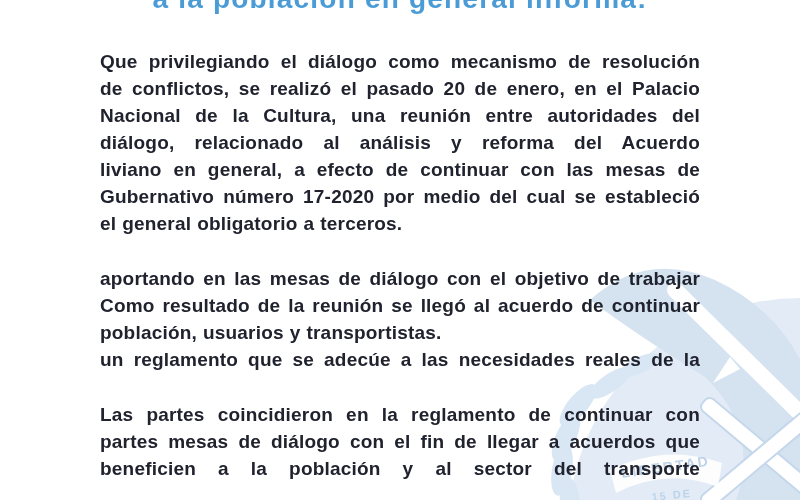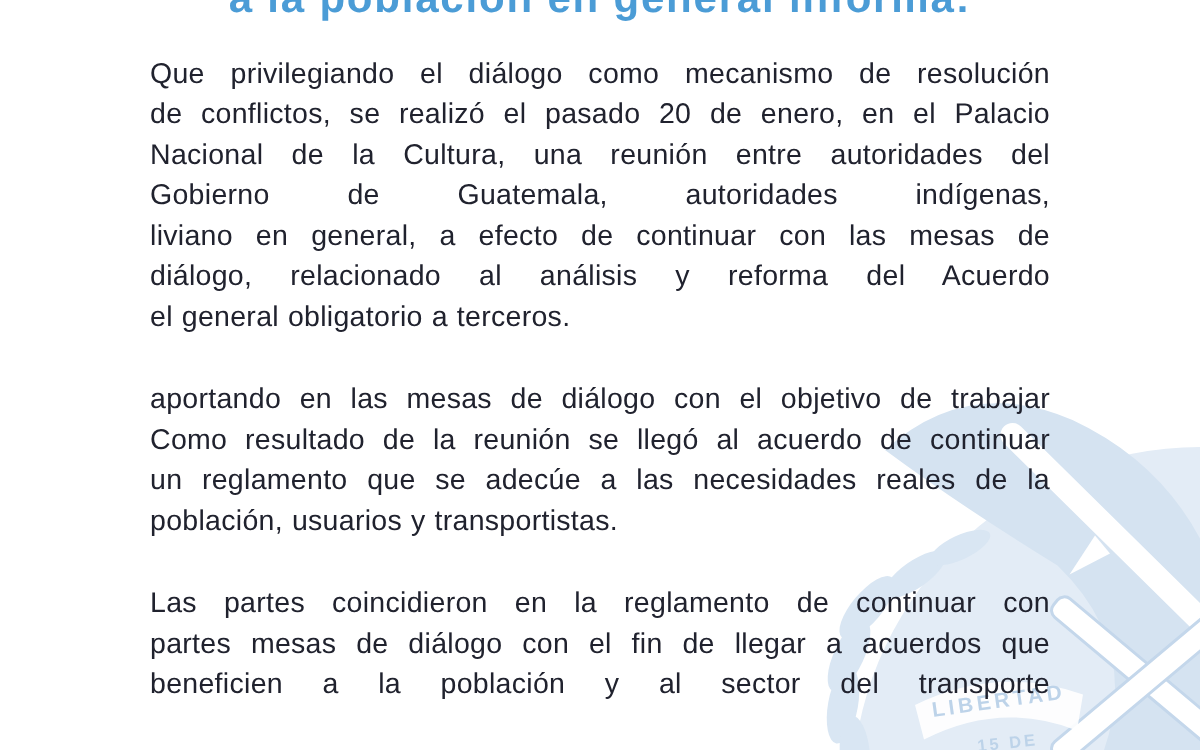--- a/index.html
+++ b/index.html
@@ -32,21 +32,21 @@
     font-weight: bold;
     letter-spacing: 1.2px;
     color: #4b9cd6;
     white-space: nowrap;
   }
   .doc-body {
     position: absolute;
     left: 100px; right: 100px; top: 36px;
     color: #20222e;
   }
-  .paragraph { margin: 0 0 28px 0; }
+  .paragraph { margin: 12px 0 28px 0; font-weight: bold; }
   .doc-line {
     font-size: 19px;
     line-height: 27px;
     letter-spacing: 0.2px;
     word-spacing: 0.5px;
     text-align: justify;
     text-align-last: justify;
     white-space: normal;
   }
   .doc-line.no-just { text-align-last: left; }
@@ -92,30 +92,30 @@
     <text class="wm-scroll-text" x="182" y="236" font-size="11" letter-spacing="2" transform="rotate(-6 182 236)">15 DE</text>
   </svg>
 
   <div class="heading">a la población en general informa:</div>
 
   <div class="doc-body">
     <div class="paragraph">
         <div class="doc-line">Que privilegiando el diálogo como mecanismo de resolución</div>
         <div class="doc-line">de conflictos, se realizó el pasado 20 de enero, en el Palacio</div>
         <div class="doc-line">Nacional de la Cultura, una reunión entre autoridades del</div>
-        <div class="doc-line">Gobierno de Guatemala, autoridades indígenas,</div>
+        <div class="doc-line">diálogo, relacionado al análisis y reforma del Acuerdo</div>
         <div class="doc-line">liviano en general, a efecto de continuar con las mesas de</div>
-        <div class="doc-line">diálogo, relacionado al análisis y reforma del Acuerdo</div>
+        <div class="doc-line">Gubernativo número 17-2020 por medio del cual se estableció</div>
         <div class="doc-line no-just">el general obligatorio a terceros.</div>
       </div>
     <div class="paragraph">
         <div class="doc-line">aportando en las mesas de diálogo con el objetivo de trabajar</div>
         <div class="doc-line">Como resultado de la reunión se llegó al acuerdo de continuar</div>
+        <div class="doc-line no-just">población, usuarios y transportistas.</div>
         <div class="doc-line">un reglamento que se adecúe a las necesidades reales de la</div>
-        <div class="doc-line no-just">población, usuarios y transportistas.</div>
       </div>
     <div class="paragraph">
         <div class="doc-line">Las partes coincidieron en la reglamento de continuar con</div>
         <div class="doc-line">partes mesas de diálogo con el fin de llegar a acuerdos que</div>
         <div class="doc-line">beneficien a la población y al sector del transporte</div>
       </div>
   </div>
 
 </div>
 

